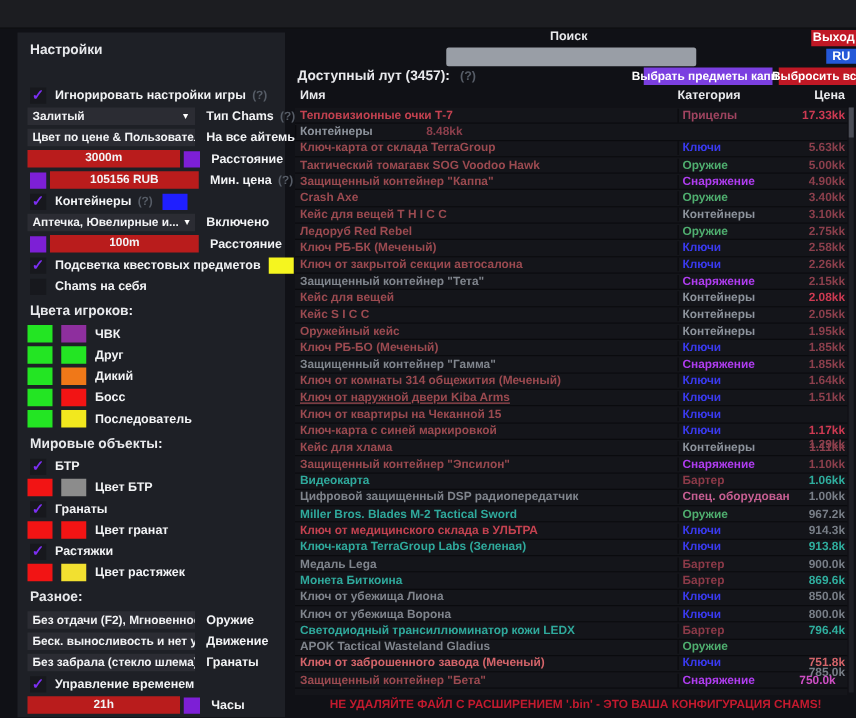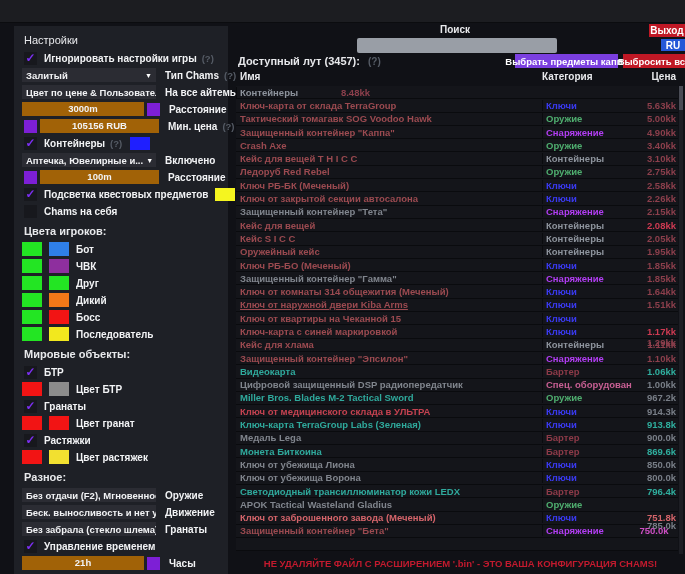--- a/index.html
+++ b/index.html
@@ -1,29 +1,29 @@
 <!DOCTYPE html>
 <html><head>
 <meta charset="utf-8">
 <style>
   html,body{margin:0;padding:0;}
   body{width:685px;height:574px;background:#101116;overflow:hidden;position:relative;
        font-family:"Liberation Sans",sans-serif;-webkit-font-smoothing:antialiased;}
   .topstrip{position:absolute;left:0;top:0;width:685px;height:22px;background:#1c1d21;border-bottom:1px solid #0b0c0f;}
   
   .left-panel{position:absolute;left:14px;top:26px;width:214px;height:548px;background:#1e2026;padding:6px 0 0 8px;box-sizing:border-box;}
-  .panel-title{color:#e8e9ec;font-size:11px;font-weight:normal;margin:2px 0 4px 2px;}
+  .panel-title{color:#e8e9ec;font-size:11px;font-weight:bold;margin:2px 0 22px 2px;}
   .sec-title{color:#e8e9ec;font-size:11px;font-weight:bold;margin:6px 0 4px 2px;}
   .ctl-row{display:flex;align-items:center;height:16px;margin-bottom:1px;}
   .cbox{width:13px;height:13px;background:#17181d;margin:0 7px 0 2px;flex:none;
         display:flex;align-items:center;justify-content:center;color:#7c2ff2;font-weight:bold;font-size:12px;line-height:13px;}
   .dd{width:126px;height:14px;background:#2b2c33;color:#f2f3f5;font-size:9.5px;font-weight:bold;
       display:flex;align-items:center;justify-content:space-between;padding:0 4px;flex:none;white-space:nowrap;overflow:hidden;}
   .dd .arrow{font-size:7px;color:#fff;margin-left:3px;flex:none;}
-  .inputbox{height:14px;background:#a16207;color:#f2f3f5;font-size:9.5px;font-weight:bold;text-align:center;line-height:14px;flex:none;}
+  .inputbox{height:14px;background:#b91c1c;color:#f2f3f5;font-size:9.5px;font-weight:bold;text-align:center;line-height:14px;flex:none;}
   .sw{width:13px;height:13px;flex:none;}
   .lbl{color:#f2f3f5;font-size:10px;font-weight:bold;margin-left:9px;white-space:nowrap;}
   .help{color:#565c66;font-size:9.5px;font-weight:bold;margin-left:5px;}
   .pair-sw{width:20px;height:14px;margin-right:7px;flex:none;}
   
   .search-label{position:absolute;left:357px;top:24px;width:196px;text-align:center;color:#e8e9ec;font-size:10px;font-weight:bold;}
   .search-input{position:absolute;left:357px;top:38px;width:196px;height:13px;background:#999ea6;border:none;border-radius:2px;}
   .btn{position:absolute;color:#fff;font-size:10px;font-weight:bold;display:flex;align-items:center;justify-content:center;white-space:nowrap;}
   .btn-exit{right:0;top:24px;width:36px;height:13px;background:#c01825;}
   .btn-lang{right:0;top:39px;width:24px;height:12px;background:#2458d8;}
@@ -115,25 +115,20 @@
     <span class="sw" style="width: 20px; margin-left: 7px; background: rgb(245, 245, 31);"></span>
   </div>
 
   <div class="ctl-row">
     <span class="cbox"></span>
     <span class="lbl" style="margin-left:0">Chams на себя</span>
   </div>
 
   <div class="sec-title">Цвета игроков:</div>
   <div id="player-colors-rows">
-  <div class="ctl-row">
-    <span class="pair-sw" style="background: rgb(35, 229, 35);"></span>
-    <span class="pair-sw" style="background: rgb(47, 127, 232);"></span>
-    <span class="lbl" style="margin-left:0">Бот</span>
-  </div>
 
   <div class="ctl-row">
     <span class="pair-sw" style="background: rgb(35, 229, 35);"></span>
     <span class="pair-sw" style="background: rgb(142, 47, 158);"></span>
     <span class="lbl" style="margin-left:0">ЧВК</span>
   </div>
 
   <div class="ctl-row">
     <span class="pair-sw" style="background: rgb(35, 229, 35);"></span>
     <span class="pair-sw" style="background: rgb(35, 229, 35);"></span>
@@ -241,20 +236,25 @@
 </div>
 <div class="btn btn-kappa">Выбрать предметы каппа</div>
 <div class="btn btn-discard">Выбросить все</div>
 
 <div class="thead">
   <div class="h-name">Имя</div>
   <div class="h-cat">Категория</div>
   <div class="h-price">Цена</div>
 </div>
 <div class="tbody" id="loot-body">
+  <div class="trow">
+    <div class="tname" style="color: rgb(196, 66, 80);">Тепловизионные очки Т-7</div>
+    <div class="tcat" style="color: rgb(160, 68, 96);">Прицелы</div>
+    <div class="tprice" style="color: rgb(206, 58, 82);">17.33kk</div>
+  </div>
 
   <div class="trow">
     <div class="tcat" style="color: rgb(141, 147, 156);">Контейнеры</div>
     <div class="tprice" style="color: rgb(140, 63, 76);">8.48kk</div>
   </div>
 
   <div class="trow">
     <div class="tname" style="color: rgb(155, 74, 80);">Ключ-карта от склада TerraGroup</div>
     <div class="tcat" style="color: rgb(58, 58, 240);">Ключи</div>
     <div class="tprice" style="color: rgb(140, 63, 76);">5.63kk</div>

